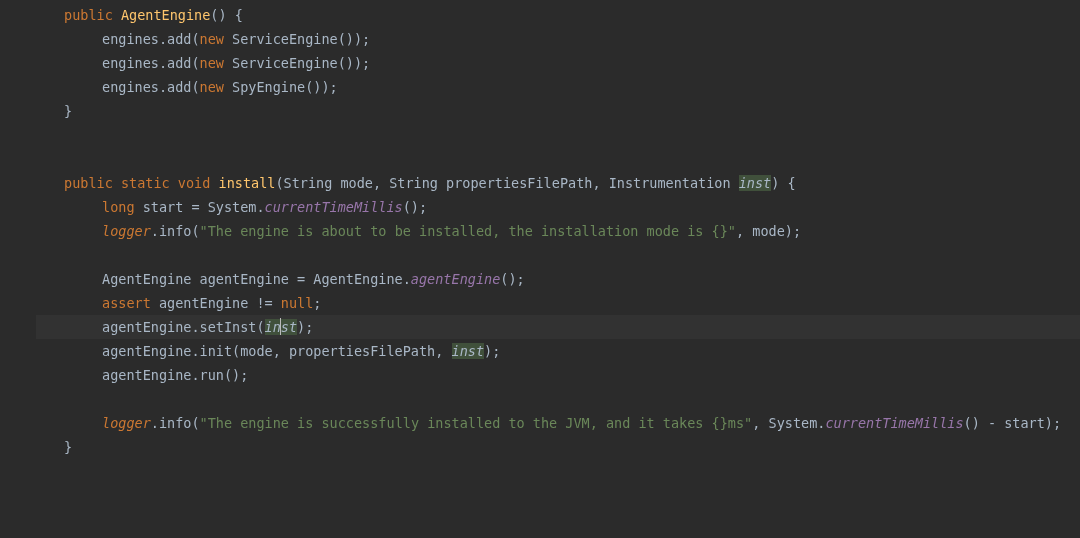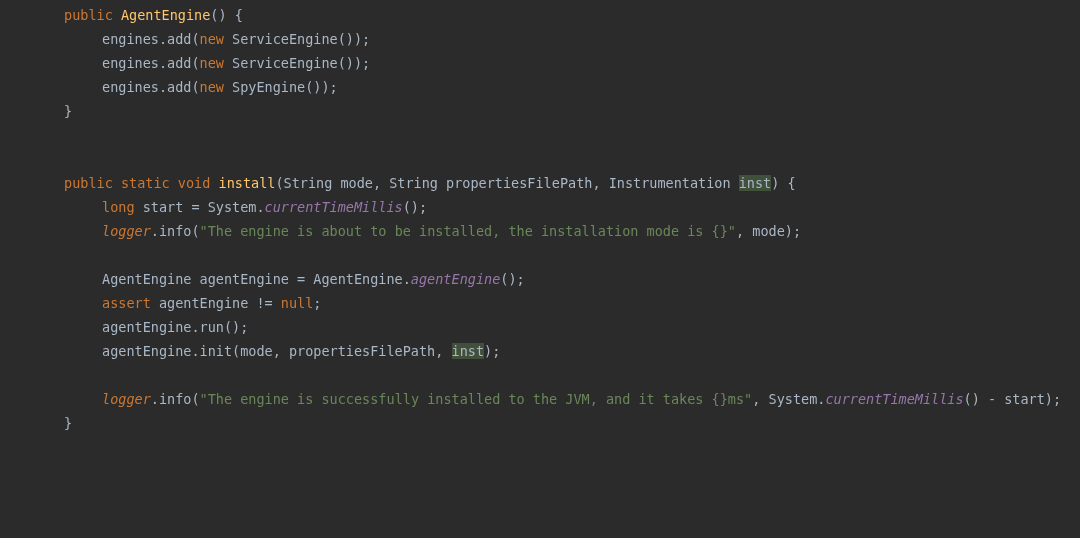--- a/index.html
+++ b/index.html
@@ -18,21 +18,21 @@
   .line.hl { background: #323232; }
   .i0 { padding-left: 28px; }
   .i1 { padding-left: 66px; }  
   .kw   { color: #cc7832; }        
   .kw-i { color: #cc7832; font-style: italic; }
   .id   { color: #a9b7c6; }
   .fn   { color: #ffc66d; }        
   .fn-i { color: #9876aa; font-style: italic; } 
   .str  { color: #6a8759; }
   .p    { color: #a9b7c6; }
-  .mark { background: #40503b; }
+  .mark { background: #40503b; font-style: italic; }
   .caret {
     display: inline-block;
     width: 1px;
     height: 17px;
     background: #bbbbbb;
     vertical-align: -3px;
     margin-left: -1px;
   }
 </style>
 </head>
@@ -54,24 +54,25 @@
 <div class="line i1"><span class="kw">long</span><span class="id"> start = System.</span><span class="fn-i">currentTimeMillis</span><span class="id">();</span></div>
 
 <div class="line i1"><span class="kw-i">logger</span><span class="id">.info(</span><span class="str">"The engine is about to be installed, the installation mode is {}"</span><span class="id">, mode);</span></div>
 
 <div class="line"> </div>
 
 <div class="line i1"><span class="id">AgentEngine agentEngine = AgentEngine.</span><span class="fn-i">agentEngine</span><span class="id">();</span></div>
 
 <div class="line i1"><span class="kw">assert</span><span class="id"> agentEngine != </span><span class="kw">null</span><span class="id">;</span></div>
 
+<div class="line i1 hl"><span class="id">agentEngine.setInst(</span><span class="id mark">in</span><span class="caret"></span><span class="id mark">st</span><span class="id">);</span></div>
+
+<div class="line i1"><span class="id">agentEngine.init(mode, propertiesFilePath, </span><span class="id mark">inst</span><span class="id">);</span></div>
 
 <div class="line i1"><span class="id">agentEngine.run();</span></div>
-
-<div class="line i1"><span class="id">agentEngine.init(mode, propertiesFilePath, </span><span class="id mark">inst</span><span class="id">);</span></div>
 
 <div class="line"> </div>
 
 <div class="line i1"><span class="kw-i">logger</span><span class="id">.info(</span><span class="str">"The engine is successfully installed to the JVM, and it takes {}ms"</span><span class="id">, System.</span><span class="fn-i">currentTimeMillis</span><span class="id">() - start);</span></div>
 
 
 <div class="line i0"><span class="p">}</span></div>
 
 </div>
 

